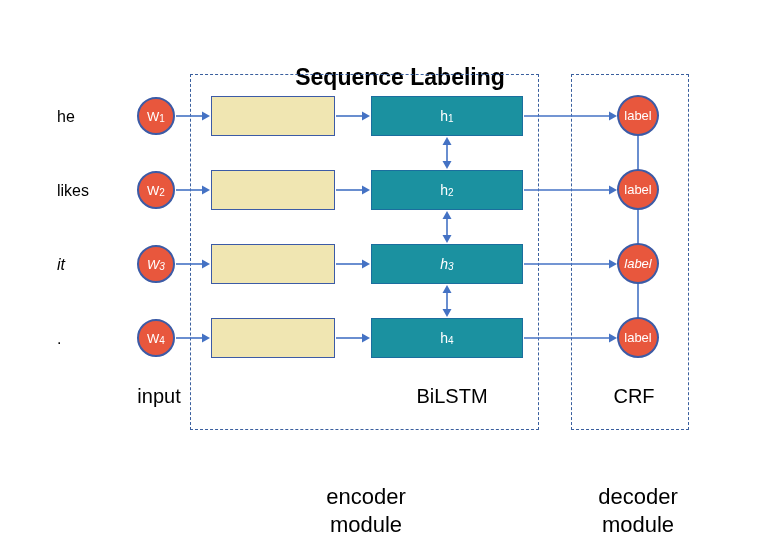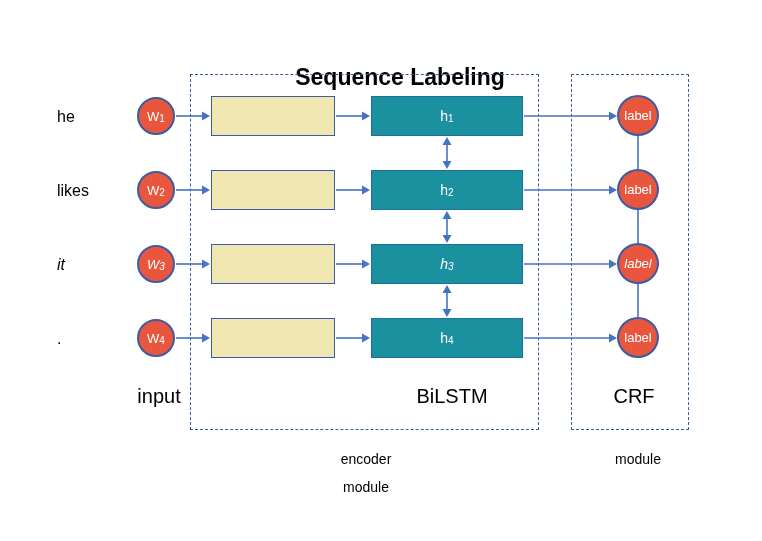--- a/index.html
+++ b/index.html
@@ -45,22 +45,22 @@
   .sub { font-size:10px; position:relative; top:2px; }
   
   .layer-label {
     position:absolute; top:385px; transform:translateX(-50%);
     font-size:20px; white-space:nowrap; z-index:2;
   }
   .layer-input { left:159px; } .layer-embedding { left:267px; }
   .layer-bilstm { left:452px; } .layer-crf { left:634px; }
   
   .module-label {
-    position:absolute; top:445px; transform:translateX(-50%); text-align:center;
-    font-size:14px; line-height:28px; z-index:2;
+    position:absolute; top:483px; transform:translateX(-50%); text-align:center;
+    font-size:22px; line-height:28px; z-index:2;
   }
   .module-encoder { left:366px; } .module-decoder { left:638px; }
 </style>
 </head>
 <body>
 
 <div class="canvas">
 
   <div class="title">Sequence Labeling</div>
 
@@ -194,16 +194,17 @@
 
   <div class="layer-label layer-input">input</div>
   <div class="layer-label layer-bilstm">BiLSTM</div>
   <div class="layer-label layer-crf">CRF</div>
 
   <div class="module-label module-encoder">
     <div>encoder</div>
     <div>module</div>
   </div>
   <div class="module-label module-decoder">
+    <div>decoder</div>
     <div>module</div>
   </div>
 
 </div>
 
 </body></html>

